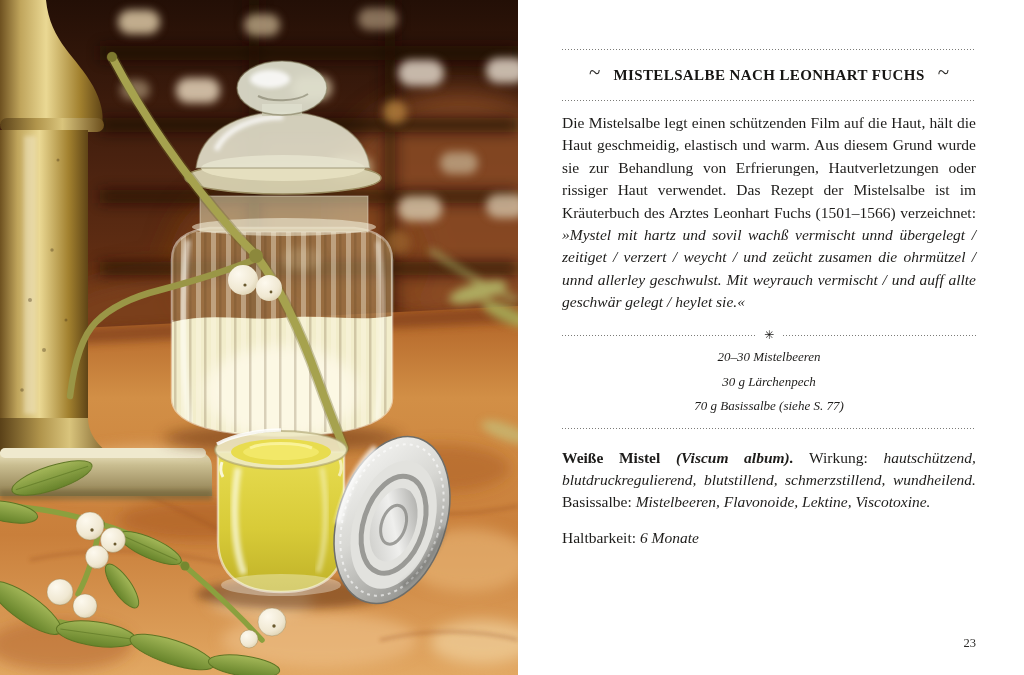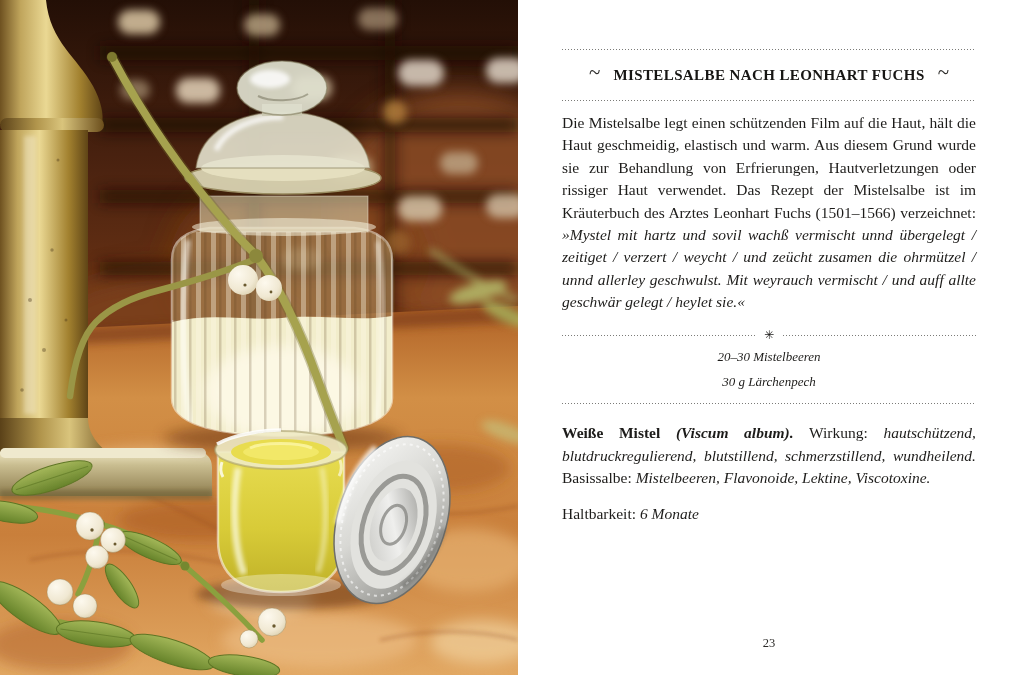--- a/index.html
+++ b/index.html
@@ -23,21 +23,21 @@
   .it{font-style:italic;}
   .b{font-weight:bold;}
   .bi{font-weight:bold;font-style:italic;margin-top:28px;}
   .divider-row{display:flex;align-items:center;gap:9px;margin:6px 0 4px;}
   .divider-row .rule{flex:1;}
   .star{font-family:"DejaVu Sans",sans-serif;font-size:12px;color:#1d1c1a;line-height:1;}
   .ingredients{text-align:center;font-style:italic;font-size:13px;line-height:24.5px;margin:3px 0 9px;}
   .steps{margin-top:12px;}
   .note{margin-top:18px;}
   .shelf{font-size:15.5px;}
-  .pagenum{position:absolute;bottom:24px;left:0;width:100%;text-align:center;font-size:12.5px;color:#2a2927;}
+  .pagenum{position:absolute;bottom:24px;left:0;width:100%;text-align:right;font-size:12.5px;color:#2a2927;}
 </style>
 </head>
 <body>
 
 <div class="spread">
 
   <div class="photo">
     <svg width="518" height="675" viewBox="0 0 518 675" xmlns="http://www.w3.org/2000/svg">
       <defs>
         <linearGradient id="bgGrad" x1="0" y1="0" x2="0" y2="1">
@@ -343,20 +343,21 @@
 
       <div class="divider-row">
         <div class="rule"></div>
         <span class="star">✳</span>
         <div class="rule"></div>
       </div>
 
       <div class="ingredients">
         <div>20–30 Mistelbeeren</div>
         <div>30 g Lärchenpech</div>
+        <div>70 g Basissalbe (siehe S. 77)</div>
       </div>
 
       <div class="rule"></div>
 
 
       <p class="body-text note"><span class="b">Weiße Mistel </span><span class="bi">(Viscum album).</span><span> Wirkung: </span><span class="it">hautschützend, blutdruckregulierend, blutstillend, schmerzstillend, wundheilend.</span><span> Basissalbe: </span><span class="it">Mistelbeeren, Flavonoide, Lektine, Viscotoxine.</span></p>
 
       <p class="shelf"><span>Haltbarkeit: </span><span class="it">6 Monate</span></p>
 
       <div class="pagenum">23</div>

